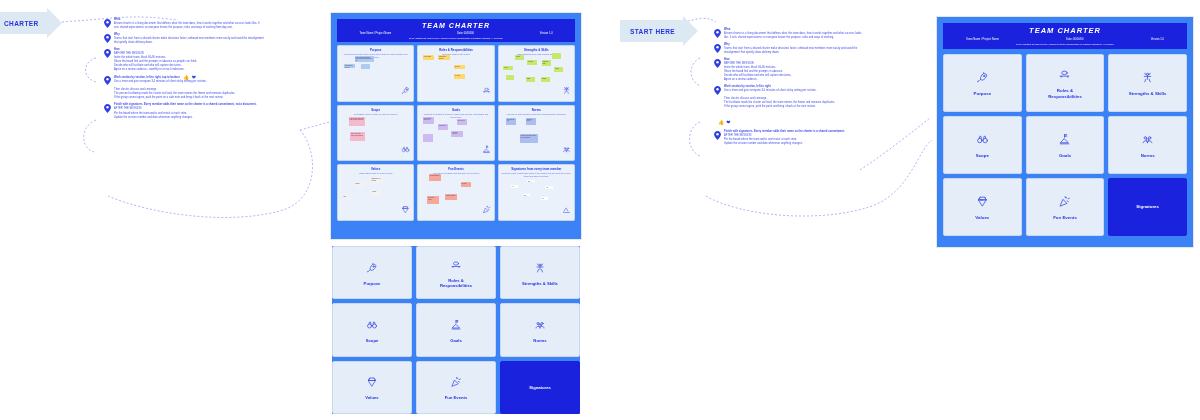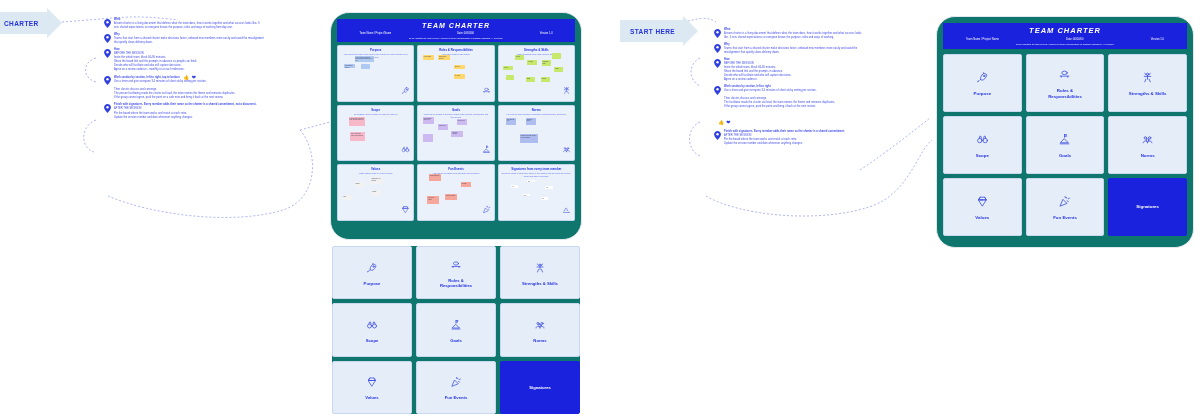--- a/index.html
+++ b/index.html
@@ -29,21 +29,21 @@
   .note-row{display:flex;gap:3px;margin-bottom:3px;}
   .pin{width:7px;flex:0 0 7px;margin-top:.5px;}
   .pin svg{display:block;}
   .note-txt{font-size:2.6px;line-height:1.55;color:#3a46e6;letter-spacing:.05px;}
   .note-txt .hd{font-weight:700;display:block;}
   .note-txt .sub{display:block;}
   .react{display:inline-flex;gap:2px;margin-left:4px;vertical-align:middle;}
   .react span{font-size:5px;line-height:1;}
 
   
-  .card{position:absolute;background:#0f766e;border-radius:19px;}
+  .card{position:absolute;background:#3b82f6;}
   .card.framed{border:1px solid #e3e7ee;}
   .chdr{background:#1a22dd;color:#fff;padding:4px 6px 4px;}
   .chdr .title{
     text-align:center;font-style:italic;font-weight:700;letter-spacing:1px;
   }
   .chdr .meta{display:flex;justify-content:space-between;padding:0 8%;}
   .chdr .meta span{white-space:nowrap;}
   .chdr .note{text-align:center;}
 
   .grid{display:grid;grid-template-columns:repeat(3,1fr);}

